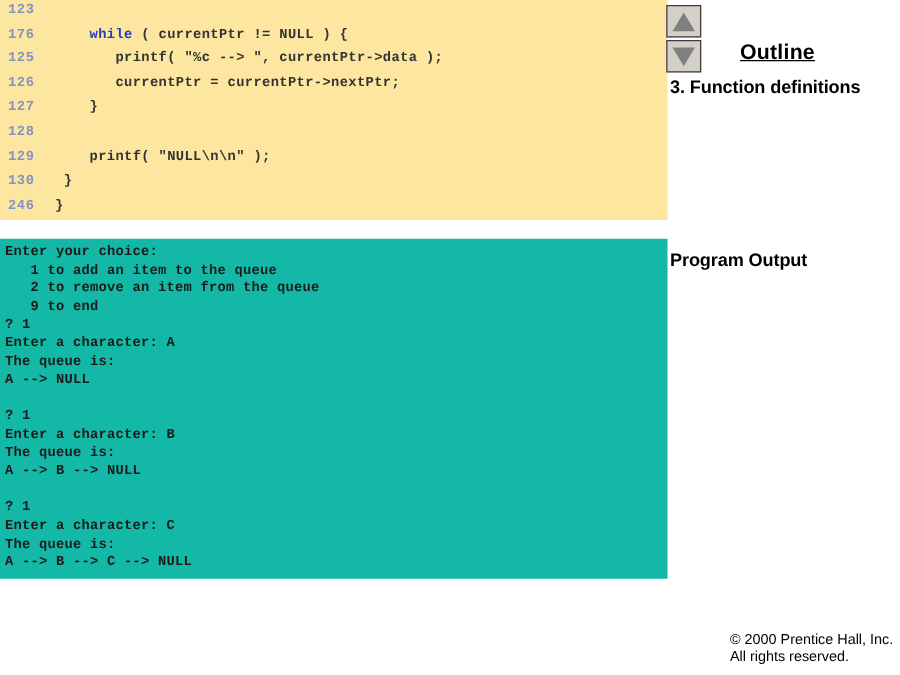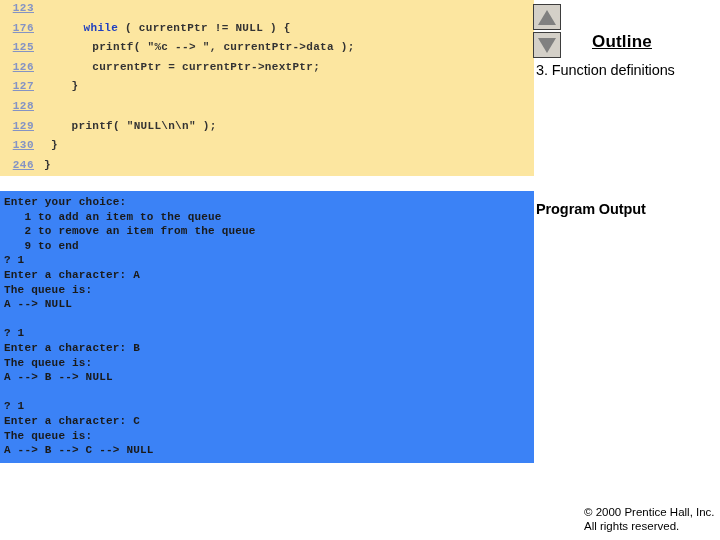--- a/index.html
+++ b/index.html
@@ -32,41 +32,40 @@
     align-items: baseline;
     height: 19.6px;
     font-family: "Liberation Mono", "DejaVu Sans Mono", monospace;
     font-size: 11px;
     font-weight: bold;
     white-space: pre;
   }
   .ln {
     width: 34px;
     min-width: 34px;
-    text-align: right;
+    text-align: center;
     color: #8493c4;
     padding-right: 0;
     letter-spacing: 0.5px;
-    text-decoration: underline;
   }
   .code-text {
     padding-left: 10px;
     color: #333333;
     letter-spacing: 0.3px;
   }
-  .kw { color: #1f3fc0; margin-left: 12px; }
+  .kw { color: #1f3fc0; }
 
   
   #output-panel {
     position: absolute;
     left: 0;
     top: 191px;
     width: 534px;
     height: 272px;
-    background: #3b82f6;
+    background: #14b8a6;
     box-sizing: border-box;
     padding: 4px 0 0 4px;
     overflow: hidden;
   }
   .out-line {
     font-family: "Liberation Mono", "DejaVu Sans Mono", monospace;
     font-size: 11px;
     font-weight: bold;
     color: #1a1a1a;
     white-space: pre;
@@ -117,21 +116,21 @@
     text-decoration: underline;
     letter-spacing: 0.2px;
     margin-top: 16px;
   }
   #outline-entry {
     position: absolute;
     left: 536px;
     top: 62px;
     width: 184px;
     font-size: 14.5px;
-    font-weight: normal;
+    font-weight: bold;
     color: #000000;
     letter-spacing: -0.1px;
   }
   #program-output-label {
     position: absolute;
     left: 536px;
     top: 201px;
     font-size: 14.5px;
     font-weight: bold;
     color: #000000;

